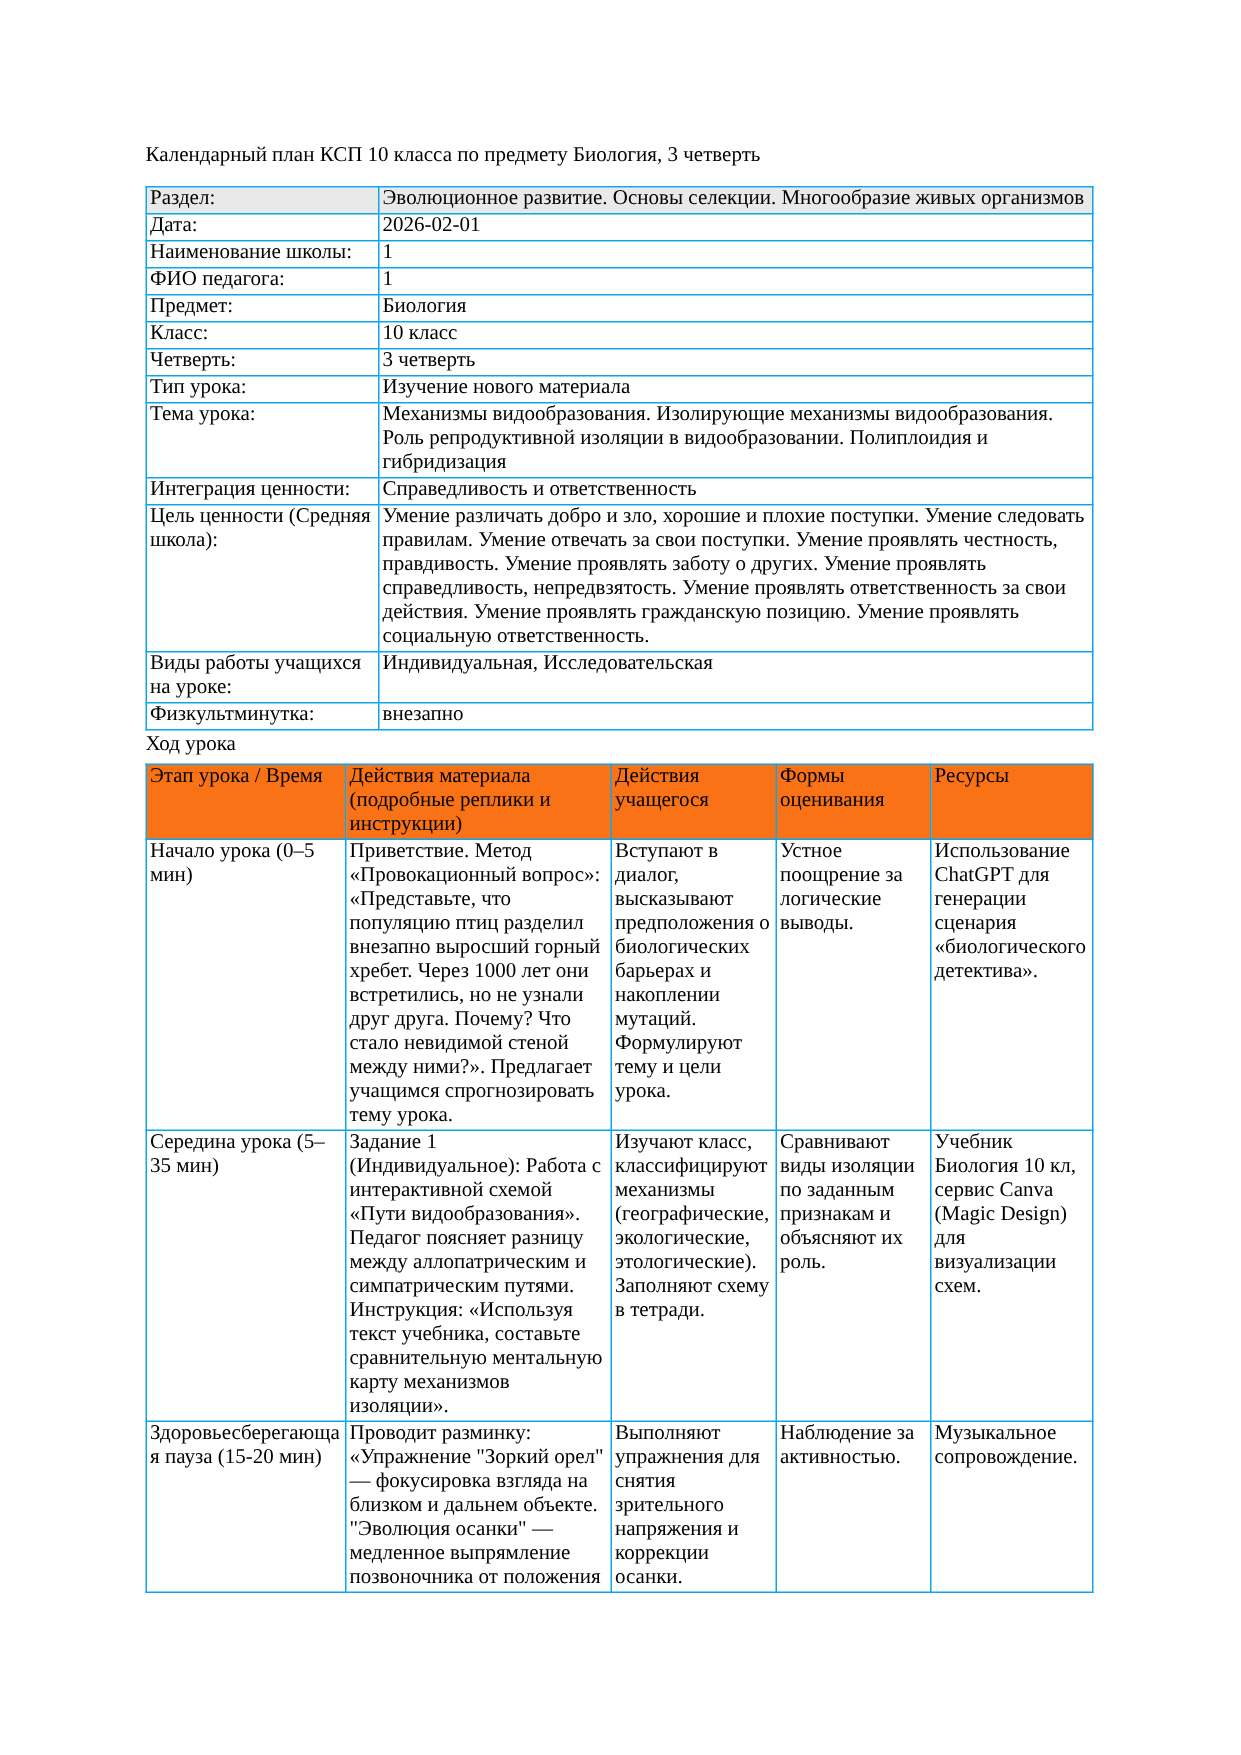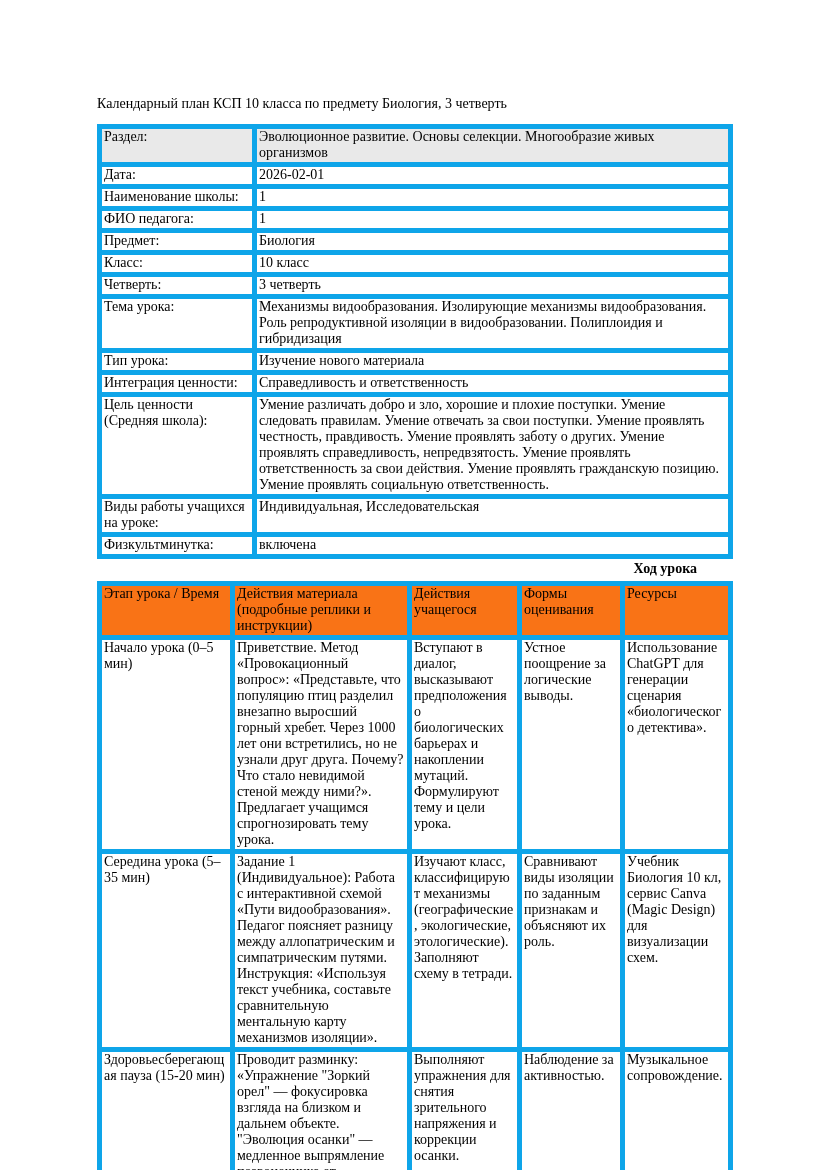--- a/index.html
+++ b/index.html
@@ -24,35 +24,34 @@
     font-size: 14px;
     font-weight: normal;
     white-space: nowrap;
   }
   table {
     border-collapse: collapse;
     table-layout: fixed;
     width: 631px;
   }
   td, th {
-    border: 5px solid #0ea5e9;
+    border: 1px solid #0ea5e9;
     vertical-align: top;
     text-align: left;
     font-weight: normal;
     padding: 0 3px 1px 2px;
     overflow-wrap: break-word;
     word-wrap: break-word;
   }
   #info-table tbody tr:first-child td { background: #e9e9e9; }
   #lesson-table thead th { background: #f97316; }
   .section-heading {
     margin: 2px 0 4px 0;
     font-size: 14px;
-    font-weight: bold;
-    text-align: right;
+    font-weight: normal;
   }
 </style>
 </head>
 <body>
 
 <div class="page">
 
   <p class="doc-title">Календарный план КСП 10 класса по предмету Биология, 3 четверть</p>
 
   <table id="info-table">
@@ -90,48 +89,48 @@
     <td>Класс:</td>
     <td>10 класс</td>
   </tr>
 
   <tr>
     <td>Четверть:</td>
     <td>3 четверть</td>
   </tr>
 
   <tr>
-    <td>Тема урока:</td>
-    <td>Механизмы видообразования. Изолирующие механизмы видообразования. Роль репродуктивной изоляции в видообразовании. Полиплоидия и гибридизация</td>
+    <td>Тип урока:</td>
+    <td>Изучение нового материала</td>
   </tr>
 
   <tr>
-    <td>Тип урока:</td>
-    <td>Изучение нового материала</td>
+    <td>Тема урока:</td>
+    <td>Механизмы видообразования. Изолирующие механизмы видообразования. Роль репродуктивной изоляции в видообразовании. Полиплоидия и гибридизация</td>
   </tr>
 
 
   <tr>
     <td>Интеграция ценности:</td>
     <td>Справедливость и ответственность</td>
   </tr>
 
   <tr>
     <td>Цель ценности (Средняя школа):</td>
     <td>Умение различать добро и зло, хорошие и плохие поступки. Умение следовать правилам. Умение отвечать за свои поступки. Умение проявлять честность, правдивость. Умение проявлять заботу о других. Умение проявлять справедливость, непредвзятость. Умение проявлять ответственность за свои действия. Умение проявлять гражданскую позицию. Умение проявлять социальную ответственность.</td>
   </tr>
 
   <tr>
     <td>Виды работы учащихся на уроке:</td>
     <td>Индивидуальная, Исследовательская</td>
   </tr>
 
   <tr>
     <td>Физкультминутка:</td>
-    <td>включена</td>
+    <td>внезапно</td>
   </tr>
 </tbody>
   </table>
 
   <p class="section-heading">Ход урока</p>
 
   <table id="lesson-table">
     <colgroup>
       <col style="width:133px">
       <col style="width:177px">

